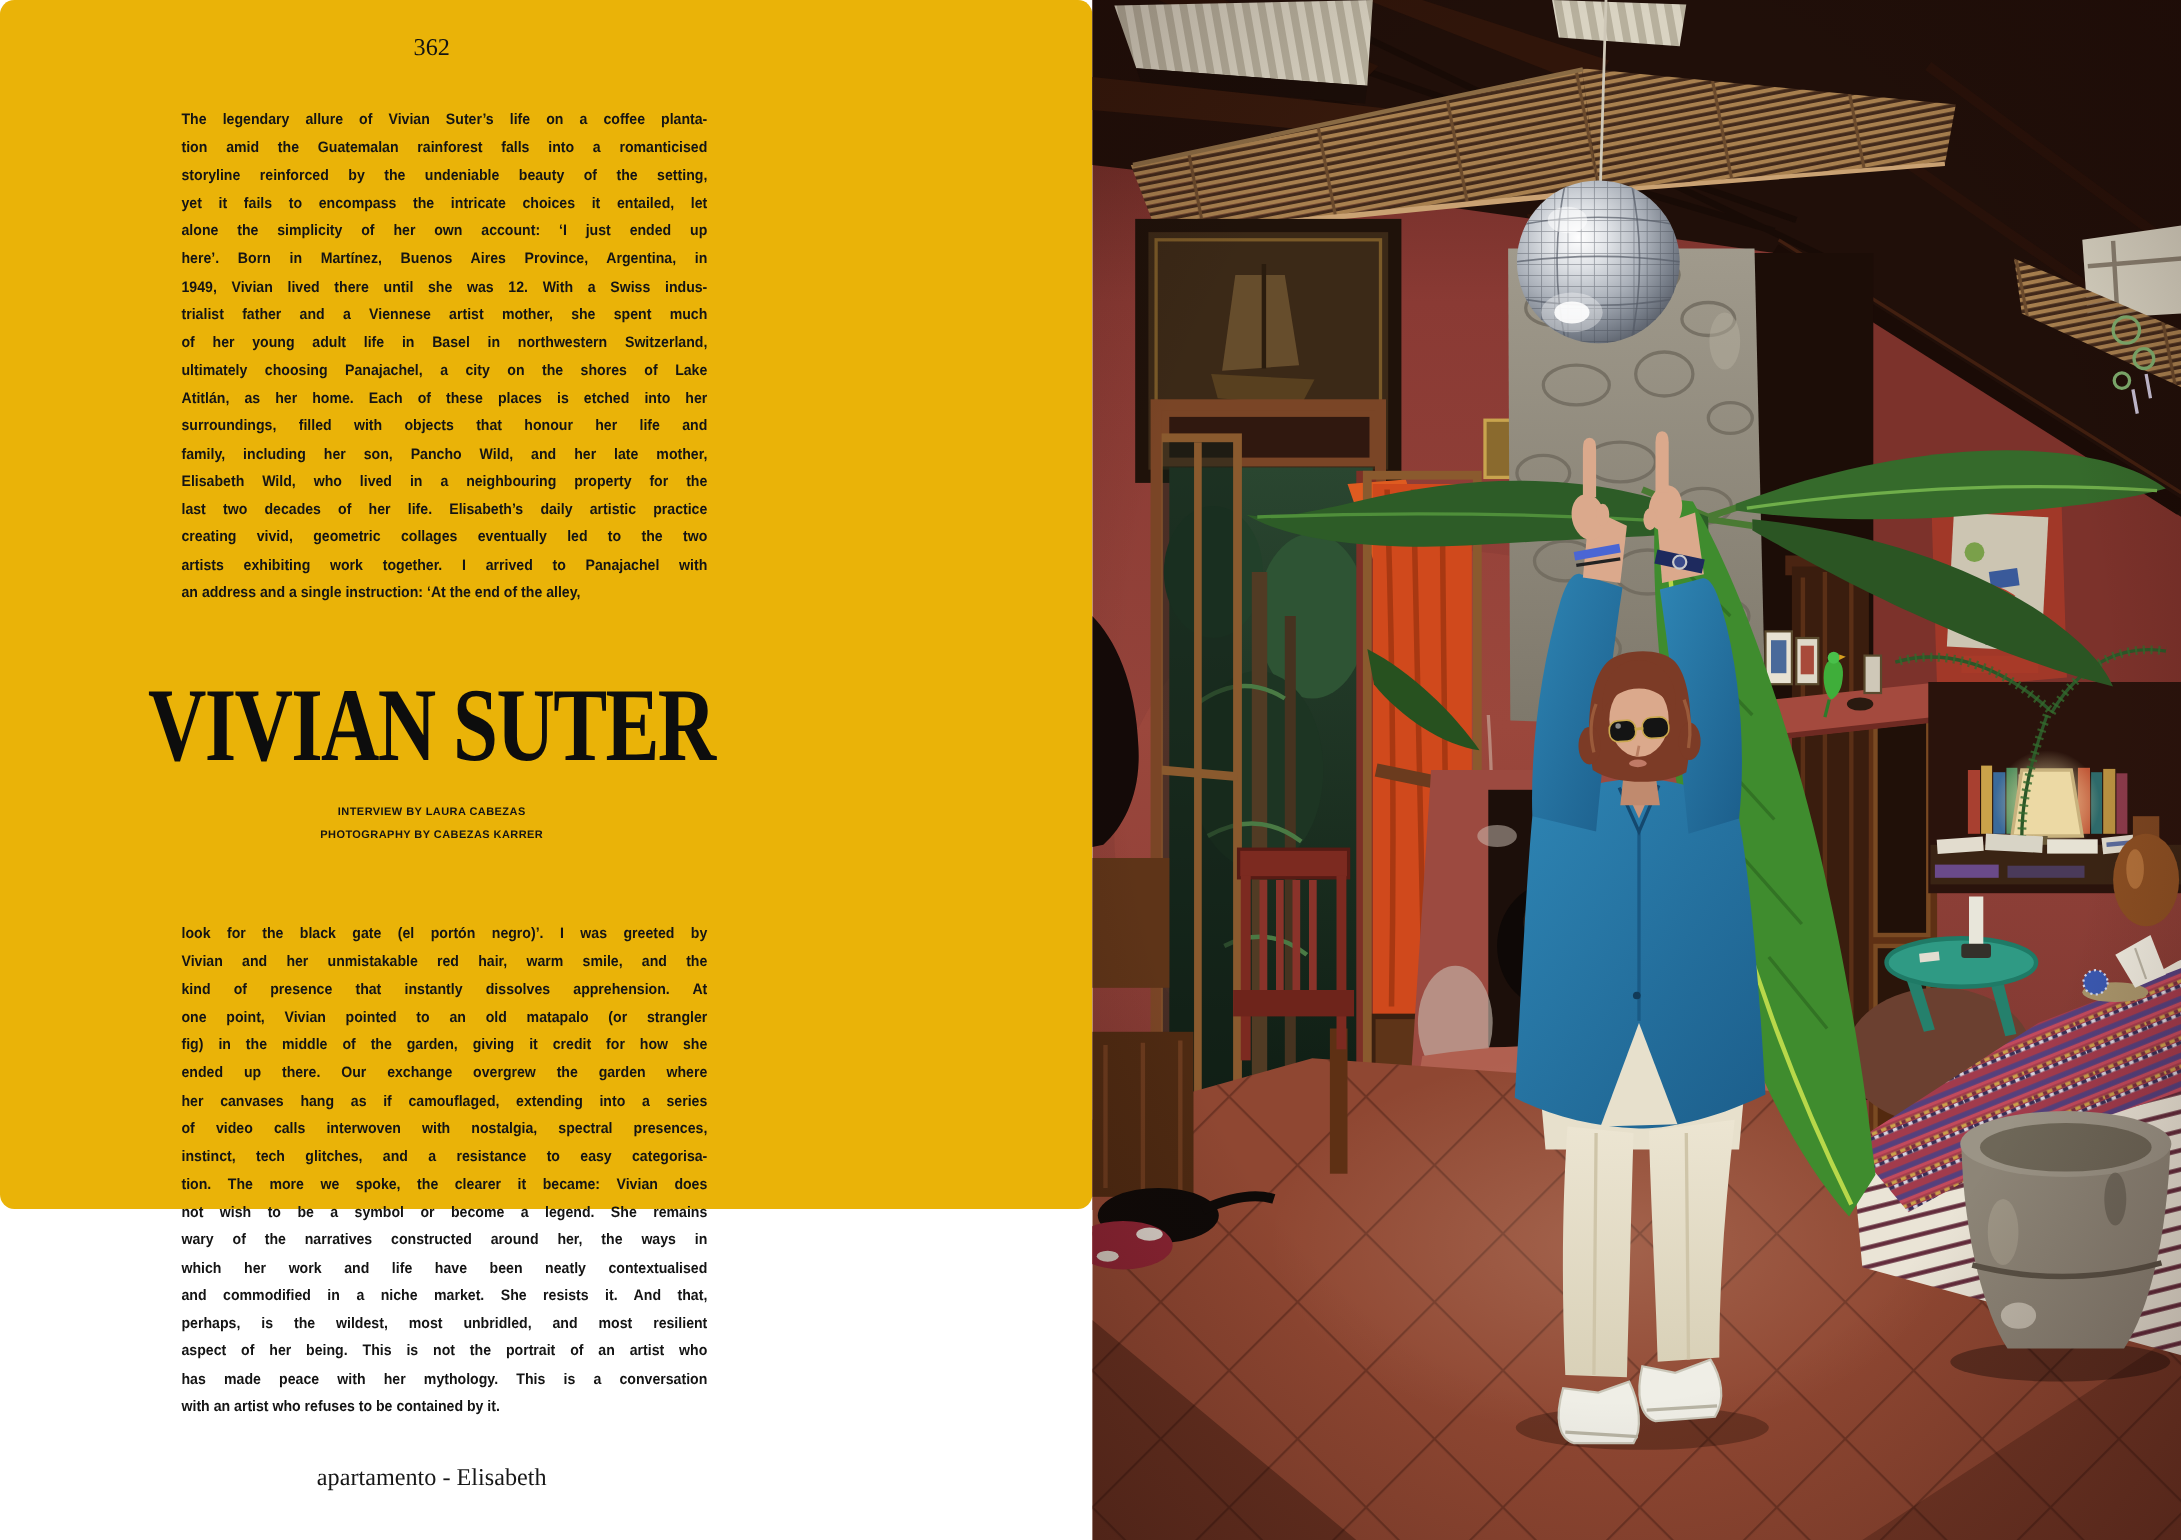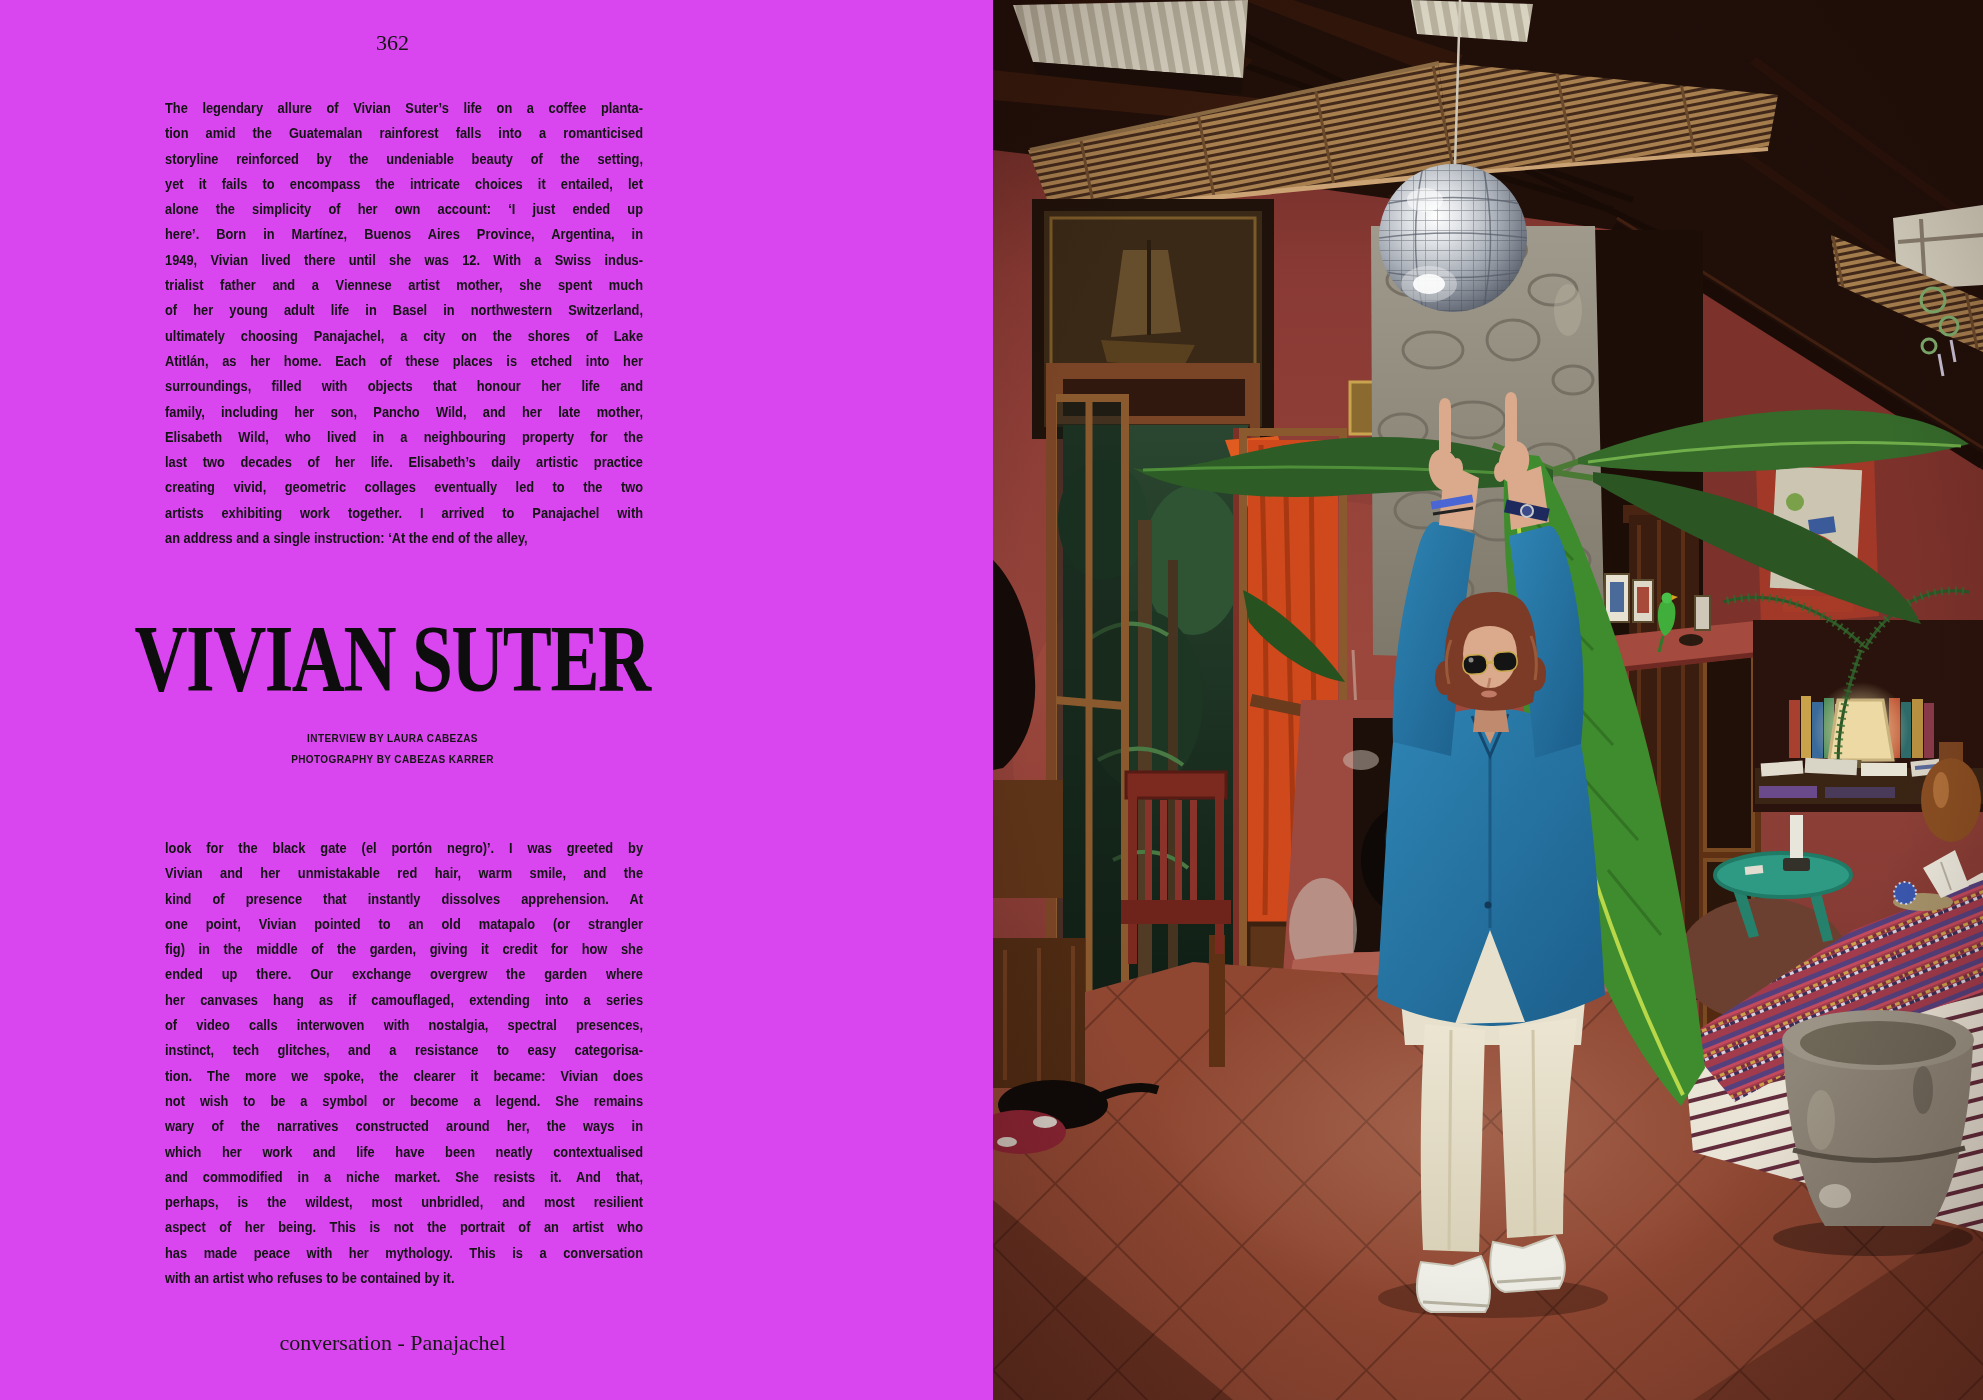--- a/index.html
+++ b/index.html
@@ -1,22 +1,23 @@
 <!DOCTYPE html>
 <html><head>
 <meta charset="utf-8">
 <style>
   html,body { margin:0; padding:0; }
   body {
     width:1983px; height:1400px; position:relative; overflow:hidden;
     background:#ffffff; font-family:"Liberation Sans", sans-serif;
   }
   .page-left {
-    position:absolute; left:0; top:0; width:993px; height:1400px;
-    background:#d946ef;
+    position:absolute; left:0; top:0; width:993px; height:1099px;
+    background:#eab308;
+    border-radius:13px;
   }
   .pagenum {
     position:absolute; top:30px; left:130px; width:525px; text-align:center;
     font-family:"Liberation Serif", serif; font-size:22px; color:#141414;
   }
   .para {
     position:absolute; left:165px; width:514px;
     transform:scaleX(0.93); transform-origin:0 0;
     font-size:13.8px; font-weight:700; color:#141414;
   }
@@ -94,21 +95,21 @@
       <div class="pline">not wish to be a symbol or become a legend. She remains</div>
       <div class="pline">wary of the narratives constructed around her, the ways in</div>
       <div class="pline">which her work and life have been neatly contextualised</div>
       <div class="pline">and commodified in a niche market. She resists it. And that,</div>
       <div class="pline">perhaps, is the wildest, most unbridled, and most resilient</div>
       <div class="pline">aspect of her being. This is not the portrait of an artist who</div>
       <div class="pline">has made peace with her mythology. This is a conversation</div>
       <div class="pline">with an artist who refuses to be contained by it.</div>
     </div>
 
-  <div class="footerline">conversation - Panajachel</div>
+  <div class="footerline">apartamento - Elisabeth</div>
 </div>
 
 <div class="photo">
 <svg width="990" height="1400" viewBox="0 0 990 1400">
   <defs>
     <linearGradient id="wallG" x1="0" y1="0" x2="0" y2="1">
       <stop offset="0" stop-color="#5e241f"></stop>
           <stop offset="0.25" stop-color="#8a3a34"></stop>
       <stop offset="0.6" stop-color="#94433a"></stop>
           <stop offset="1" stop-color="#7c3630"></stop>

